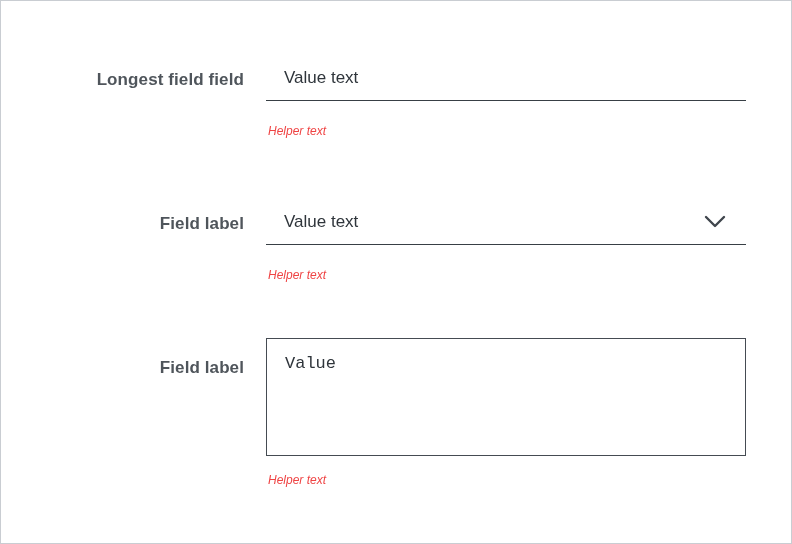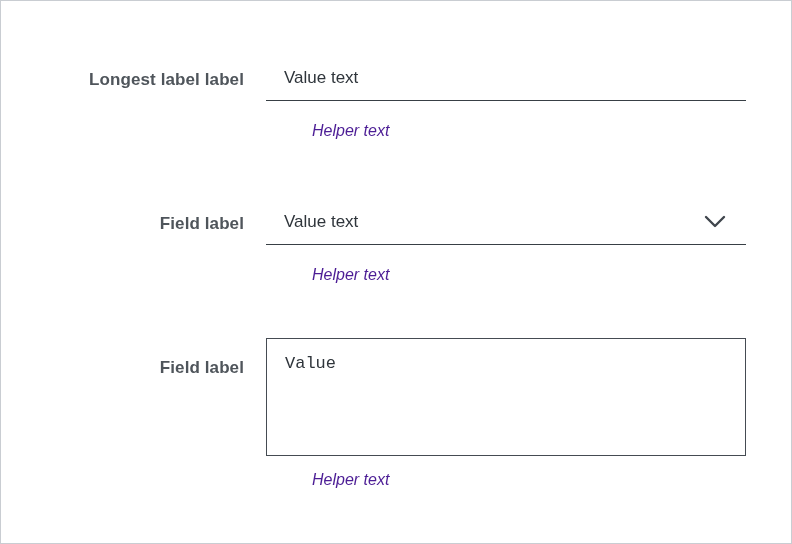--- a/index.html
+++ b/index.html
@@ -95,35 +95,34 @@
     color: #2f353b;
     resize: none;
     outline: none;
     border-radius: 0;
     line-height: 24px;
   }
 
   .helper-text {
     margin-top: 19px;
     padding-left: 2px;
-    font-size: 16px;
+    font-size: 12px;
     font-style: italic;
-    color: #4c1d95;
+    color: #ef4444;
     line-height: 22px;
-    margin-left: 44px;
   }
   .helper-tight { margin-top: 13px; }
 </style>
 </head>
 <body>
 
 <div class="canvas">
 
   <div class="field-row row-1">
-    <div class="label-col">Longest label label</div>
+    <div class="label-col">Longest field field</div>
     <div class="control-col">
       <input class="text-input" type="text" value="Value text" style="">
       <div class="helper-text">Helper text</div>
     </div>
   </div>
 
   <div class="field-row row-2">
     <div class="label-col">Field label</div>
     <div class="control-col">
       <div class="select-box">

